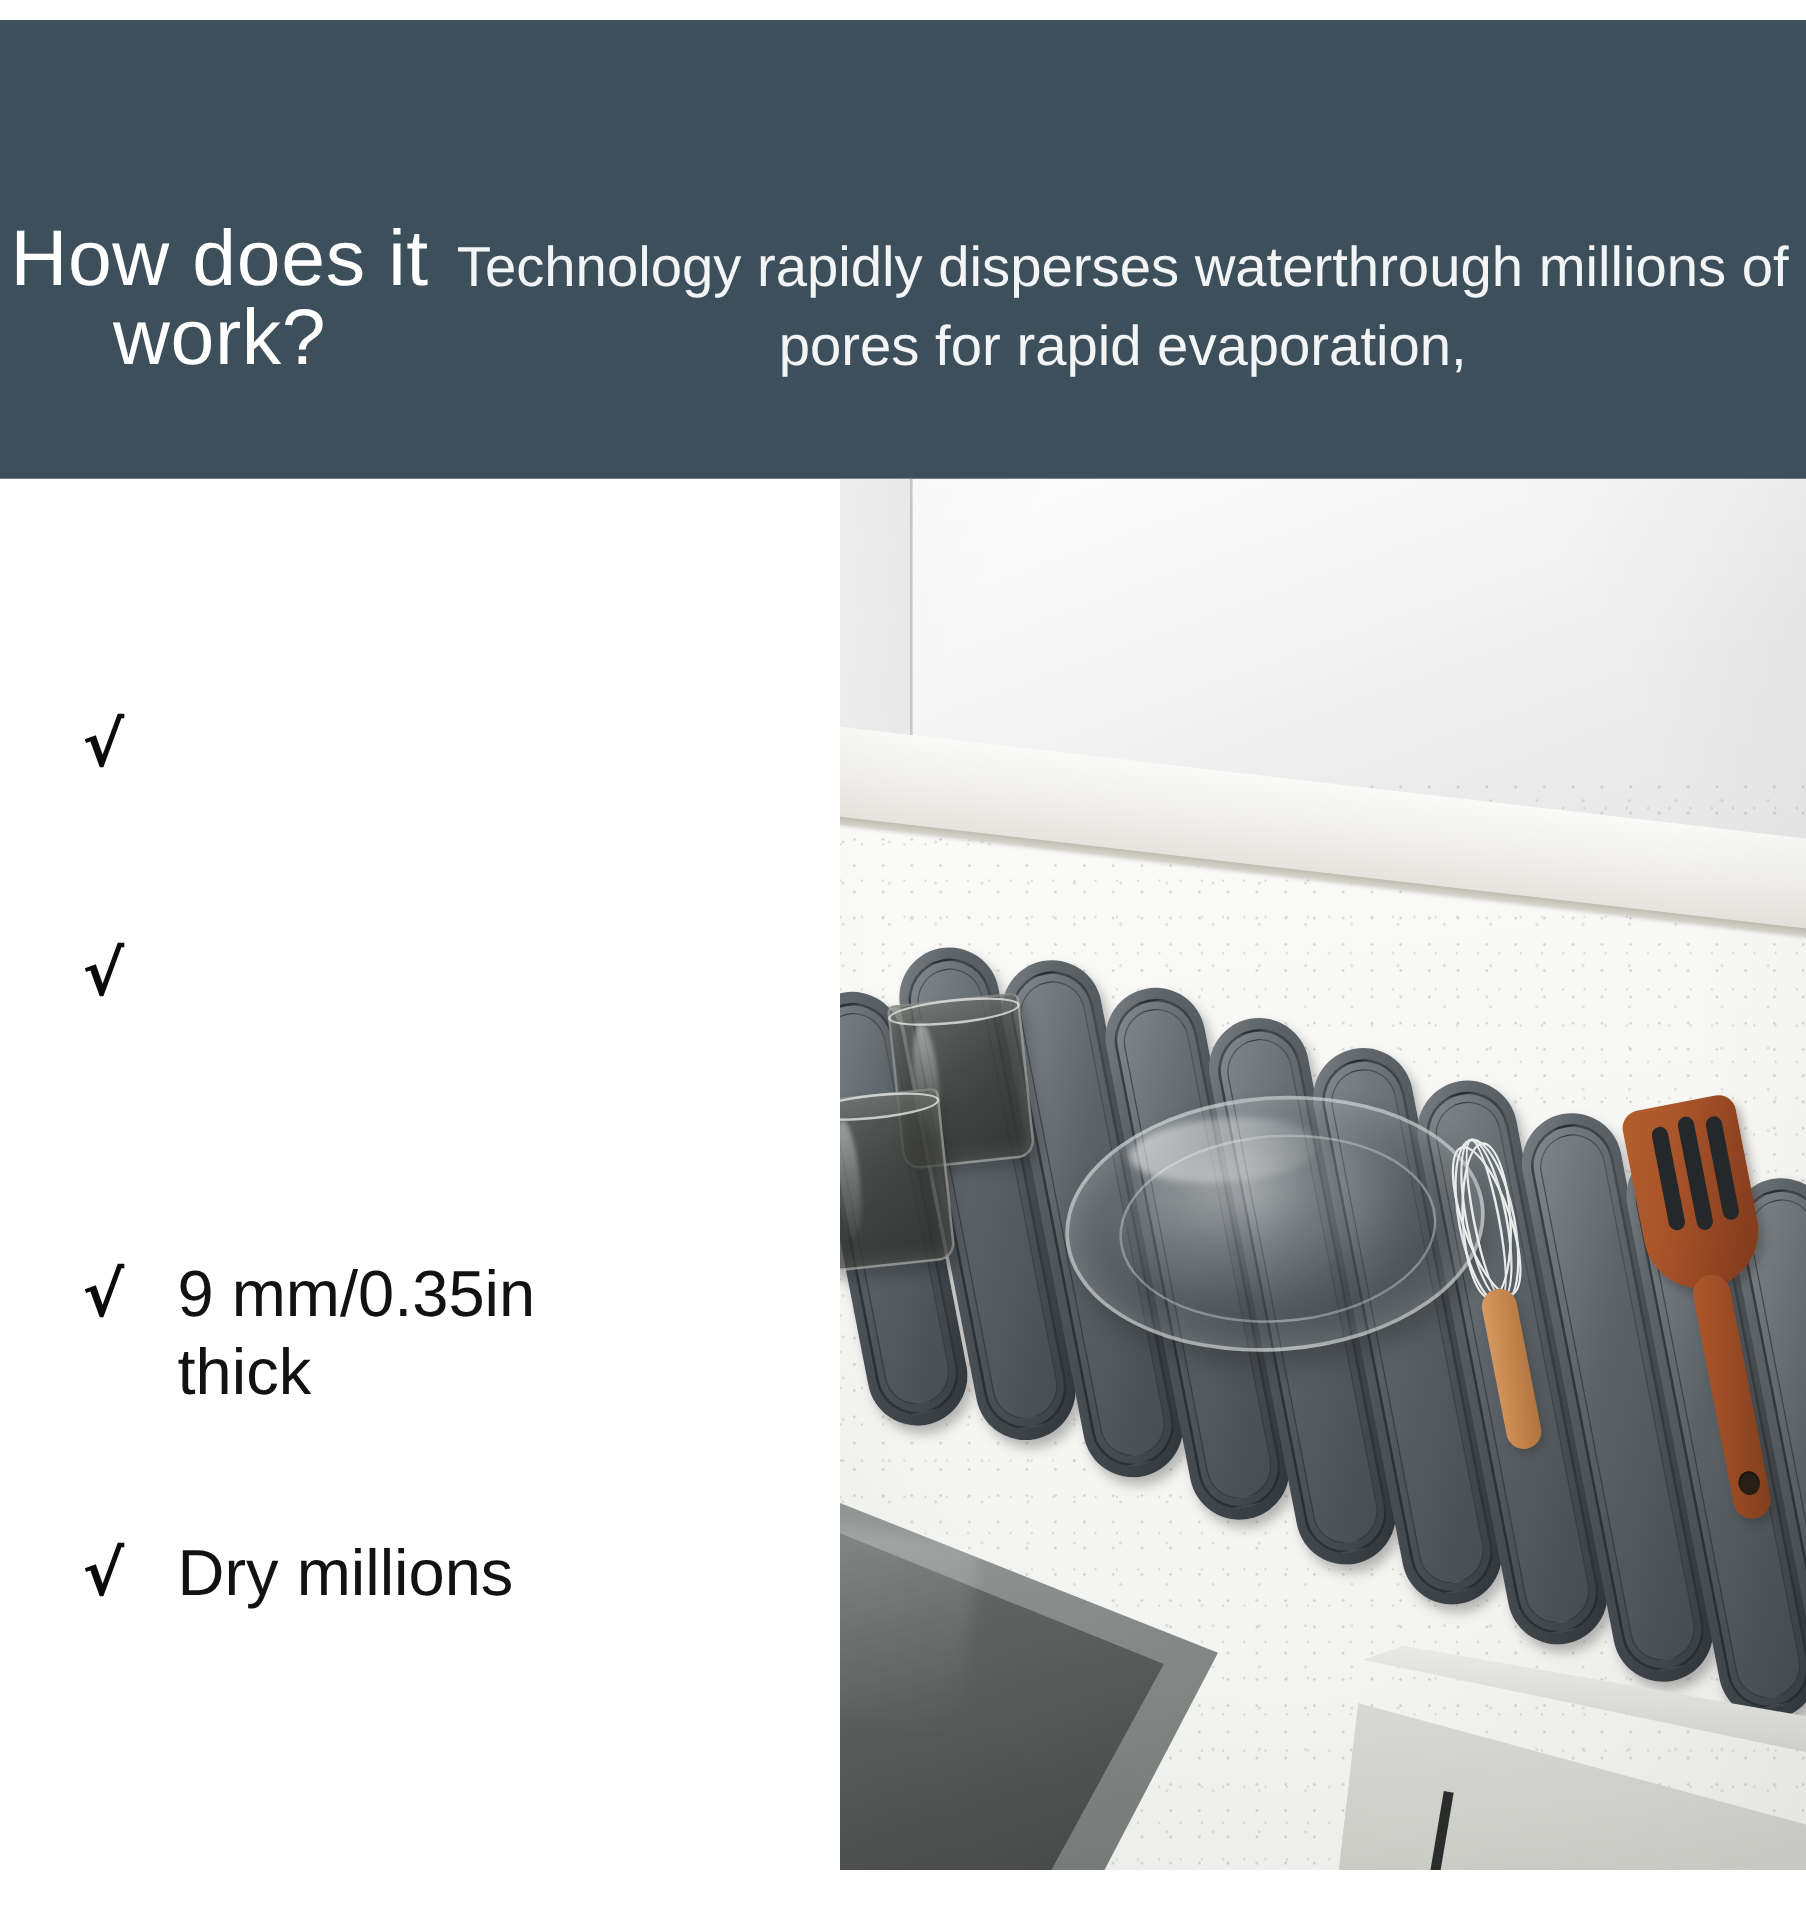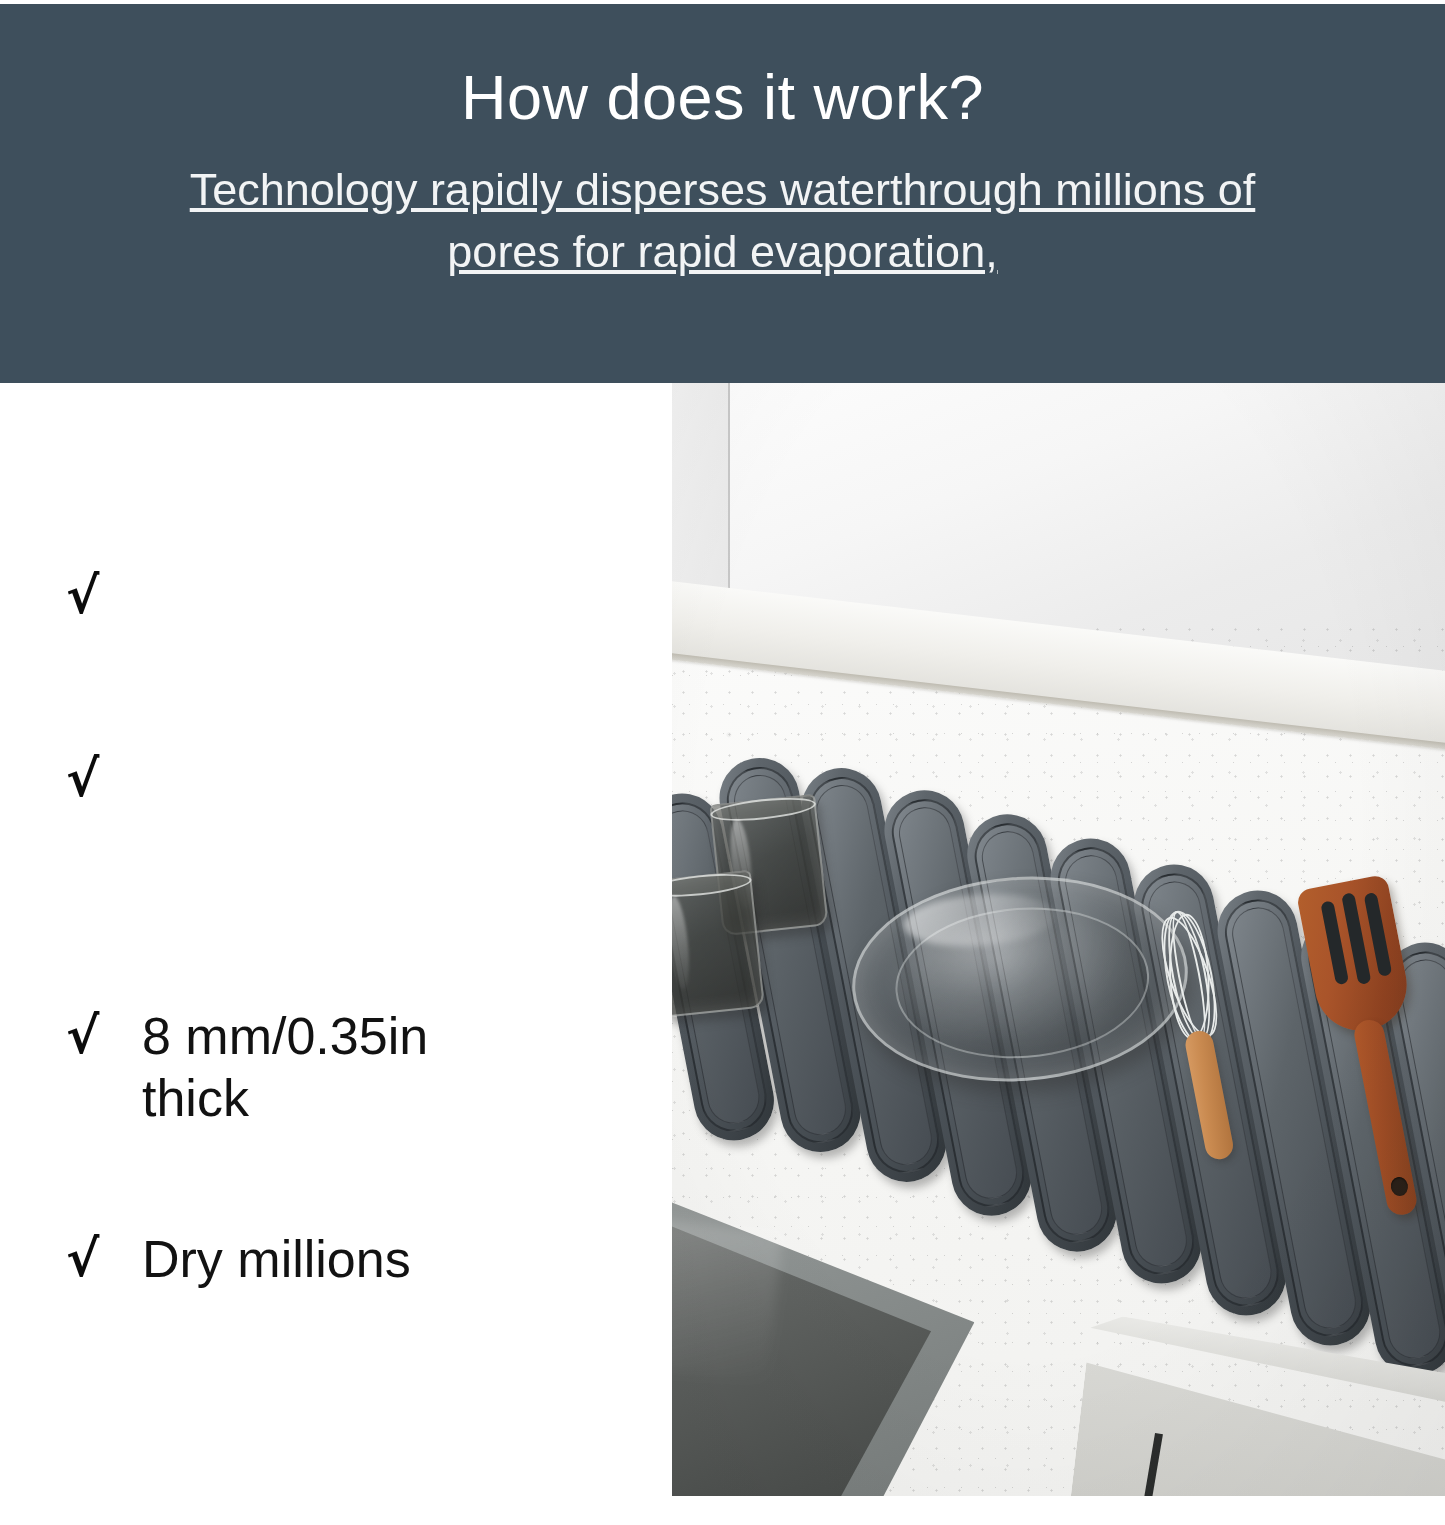--- a/index.html
+++ b/index.html
@@ -12,26 +12,26 @@
     height: 1525px;
     position: relative;
     overflow: hidden;
     font-family: "Liberation Sans", sans-serif;
     -webkit-font-smoothing: antialiased;
   }
 
   
   #header-banner {
     position: absolute;
-    left: 0; top: 4px;
+    left: 0; top: 16px;
     width: 1445px;
     height: 383px;
     background: #3e4f5c;
     display: flex;
-    flex-direction: column;
+    flex-direction: row;
     align-items: center;
     justify-content: flex-start;
     box-sizing: border-box;
     padding-top: 62px;
   }
   #header-title {
     color: #ffffff;
     font-size: 63px;
     font-weight: 400;
     letter-spacing: 0.5px;
@@ -42,21 +42,20 @@
   }
   #header-subtitle {
     color: #f2f4f5;
     font-size: 45px;
     font-weight: 300;
     line-height: 1.38;
     text-align: center;
     max-width: 1100px;
     margin: 30px 0 16px 0;
     font-family: "Liberation Sans", sans-serif;
-    text-decoration: underline;
   }
 
   
   #feature-list {
     position: absolute;
     left: 0;
     top: 383px;
     width: 672px;
     height: 1142px;
     background: #ffffff;
@@ -358,21 +357,21 @@
   <div class="feature-item" id="feature-item-0">
     <span class="feature-check">√</span>
   </div>
 
   <div class="feature-item" id="feature-item-1">
     <span class="feature-check">√</span>
   </div>
 
   <div class="feature-item" id="feature-item-2">
     <span class="feature-check">√</span>
-    <span class="feature-text">8 mm/0.35in
+    <span class="feature-text">9 mm/0.35in
 thick</span>
   </div>
 
   <div class="feature-item" id="feature-item-3">
     <span class="feature-check">√</span>
     <span class="feature-text">Dry millions</span>
   </div>
 
 </div>
 

